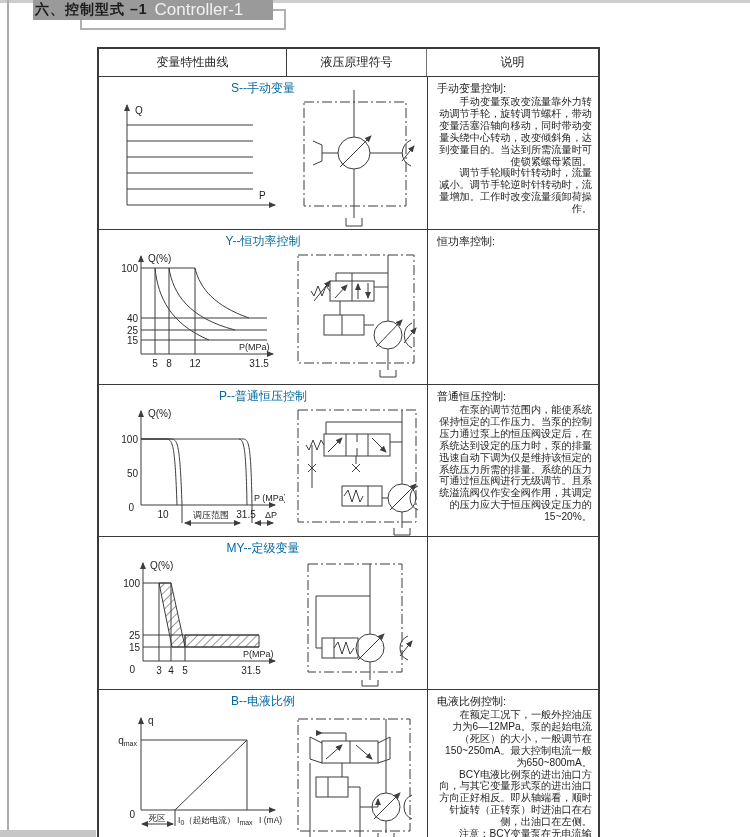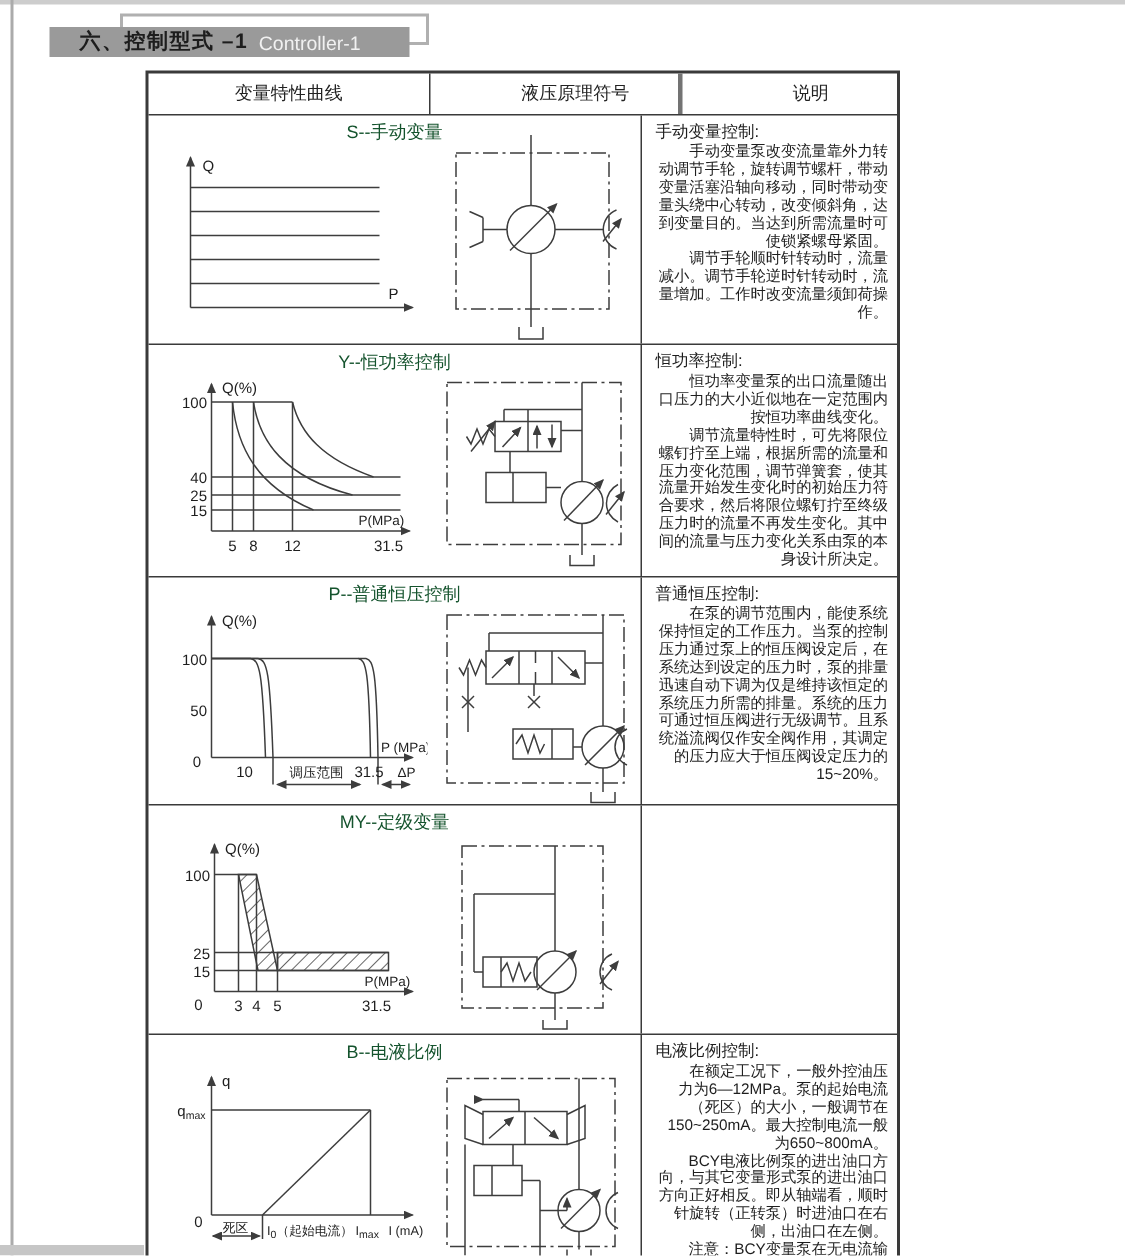--- a/index.html
+++ b/index.html
@@ -8,36 +8,36 @@
     width:750px; height:837px; position:relative; overflow:hidden;
     font-family:"Liberation Sans","DejaVu Sans",sans-serif; color:#222;
   }
   
   .scan-top { position:absolute; left:0; top:0; width:750px; height:3px; background:#cdcdcd; }
   .scan-left { position:absolute; left:7px; top:0; width:2px; height:837px; background:#ababab; }
   .scan-bottom { position:absolute; left:0; top:830px; width:96px; height:7px; background:#c6c6c6; }
 
   
   .title-outline { position:absolute; left:80px; top:9px; width:206px; height:21px; border:2px solid #b0b0b0; background:#fff; }
-  .title-bar { position:absolute; left:33px; top:18px; width:240px; height:20px; background:#9a9a9a;
-               display:flex; align-items:center; padding-left:20px; gap:7px; }
+  .title-bar { position:absolute; left:33px; top:0; width:240px; height:20px; background:#9a9a9a;
+               display:flex; align-items:center; padding-left:2px; gap:7px; }
   .title-zh { font-weight:bold; font-size:14px; color:#1d1d1d; letter-spacing:1px; white-space:nowrap; }
-  .title-en { font-size:13px; color:#f1f1f1; white-space:nowrap; }
+  .title-en { font-size:17px; color:#f1f1f1; white-space:nowrap; }
 
   
   .ctable { position:absolute; left:97px; top:47px; width:503px; border:2px solid #3a3a3a; background:#fff; }
-  .thead { display:flex; height:28px; border-bottom:1px solid #3a3a3a;gap:28px; }
+  .thead { display:flex; height:28px; border-bottom:1px solid #3a3a3a; }
   .th { font-size:12px; line-height:27px; text-align:center; color:#222; }
   .th1 { width:188px; border-right:1px solid #3a3a3a; }
-  .th2 { width:140px; border-right:3px solid #737373; }
+  .th2 { width:140px; border-right:1px solid #737373; }
   .th3 { flex:1; }
   .trow { display:flex; border-bottom:1px solid #3a3a3a; }
   .trow.last { border-bottom:none; }
   .cell-left { width:329px; border-right:1px solid #3a3a3a; position:relative; }
-  .row-title { position:absolute; left:0; top:3px; width:100%; text-align:center; font-size:12px; color:#14532d; }
+  .row-title { position:absolute; left:0; top:3px; width:100%; text-align:center; font-size:12px; color:#0369a1; }
   .chart { position:absolute; left:2px; top:16px; }
   .symbol { position:absolute; left:191px; top:13px; }
   .cell-desc { flex:1; padding:5px 6px 0 9px; font-size:10.2px; line-height:1.17; color:#1e1e1e; }
   .desc-h { font-size:11px; margin-bottom:1px; }
   .cell-desc p { text-indent:2em; margin:0;text-align:right; }
   .cell-desc b { font-weight:normal; }
 
   
   svg text { font-size:10px; fill:#1e1e1e; font-family:"Liberation Sans","DejaVu Sans",sans-serif; }
   svg text.small { font-size:9px; }
@@ -177,24 +177,20 @@
           <line x1="98" y1="12" x2="98" y2="78"></line>
           <line x1="98" y1="106" x2="98" y2="127"></line>
           <path d="M90,127 v7 h16 v-7"></path>
           <path d="M122,80 a14,14 0 0 0 0,25"></path>
           <line x1="114" y1="100" x2="126" y2="85" marker-end="url(#ah)"></line>
         </g>
       </svg>
     </div>
     <div class="cell-desc">
       <div class="desc-h">恒功率控制:</div>
-      <div class="desc-ps">
-          <p><span>恒功率变量泵的出口流量随出口压力的大小近似地在一定范围内按恒功率曲线变化。</span></p>
-          <p><span>调节流量特性时，可先将限位螺钉拧至上端，根据所需的流量和压力变化范围，</span><b>调节弹簧套，使其流量开始发生变化时的初始压力符合要求，然后将限位螺钉拧至终级压力时的流量不再发生变化。</b><span>其中间的流量与压力变化关系由泵的本身设计所决定。</span></p>
-        </div>
     </div>
   </div>
 
   <div class="trow" style="height:152px">
     <div class="cell-left">
       <div class="row-title">P--普通恒压控制</div>
       <svg class="chart" width="184" height="133" viewBox="0 0 184 133">
         <g class="ln">
           <line x1="40" y1="104" x2="40" y2="10" marker-end="url(#ah)"></line>
           <line x1="40" y1="104" x2="174" y2="104" marker-end="url(#ah)"></line>

